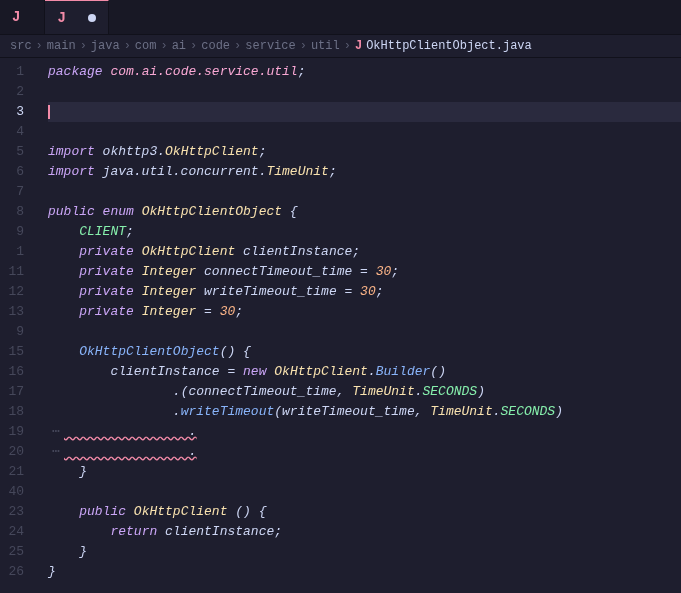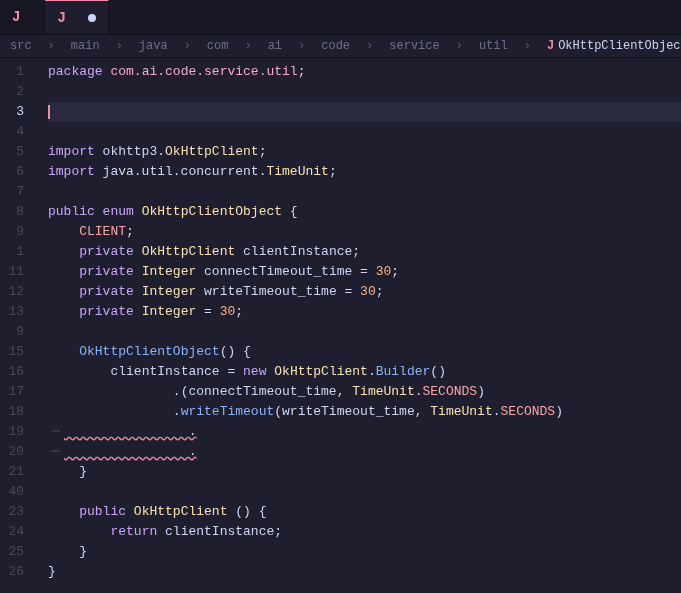--- a/index.html
+++ b/index.html
@@ -52,21 +52,21 @@
     }
 
     
     .breadcrumb {
       background: #1e1e2e;
       padding: 4px 10px;
       font-size: 12px;
       color: #6c7086;
       display: flex;
       align-items: center;
-      gap: 16px;
+      gap: 4px;
       border-bottom: 1px solid #11111b;
       flex-wrap: nowrap;
       white-space: nowrap;
     }
     .breadcrumb-sep {
       color: #585b70;
     }
     .breadcrumb-file {
       color: #cdd6f4;
       display: flex;
@@ -102,20 +102,21 @@
     .line-numbers .ln.active-ln {
       color: #cdd6f4;
     }
     .code-content {
       flex: 1;
       padding: 4px 0;
       padding-left: 6px;
       overflow-x: auto;
       background: #1e1e2e;
       line-height: 20px;
+      font-style: italic;
     }
     .code-line {
       display: flex;
       align-items: center;
       white-space: pre;
       min-height: 20px;
       position: relative;
     }
     .code-line.cursor-line {
       background: #2a2a3e;
@@ -136,21 +137,21 @@
 
     
     .kw { color: #cba6f7; } 
     .cls { color: #f9e2af; } 
     .fn { color: #89b4fa; } 
     .num { color: #fab387; } 
     .punct { color: #cdd6f4; } 
     .plain { color: #cdd6f4; }
     .pkg { color: #f9a8d4; }
     .field { color: #cdd6f4; }
-    .const { color: #fca5a5; }
+    .const { color: #86efac; }
 
     
     .squiggle {
       text-decoration: underline wavy #f38ba8;
     }
   </style>
 </head>
 <body>
 
 <div>

